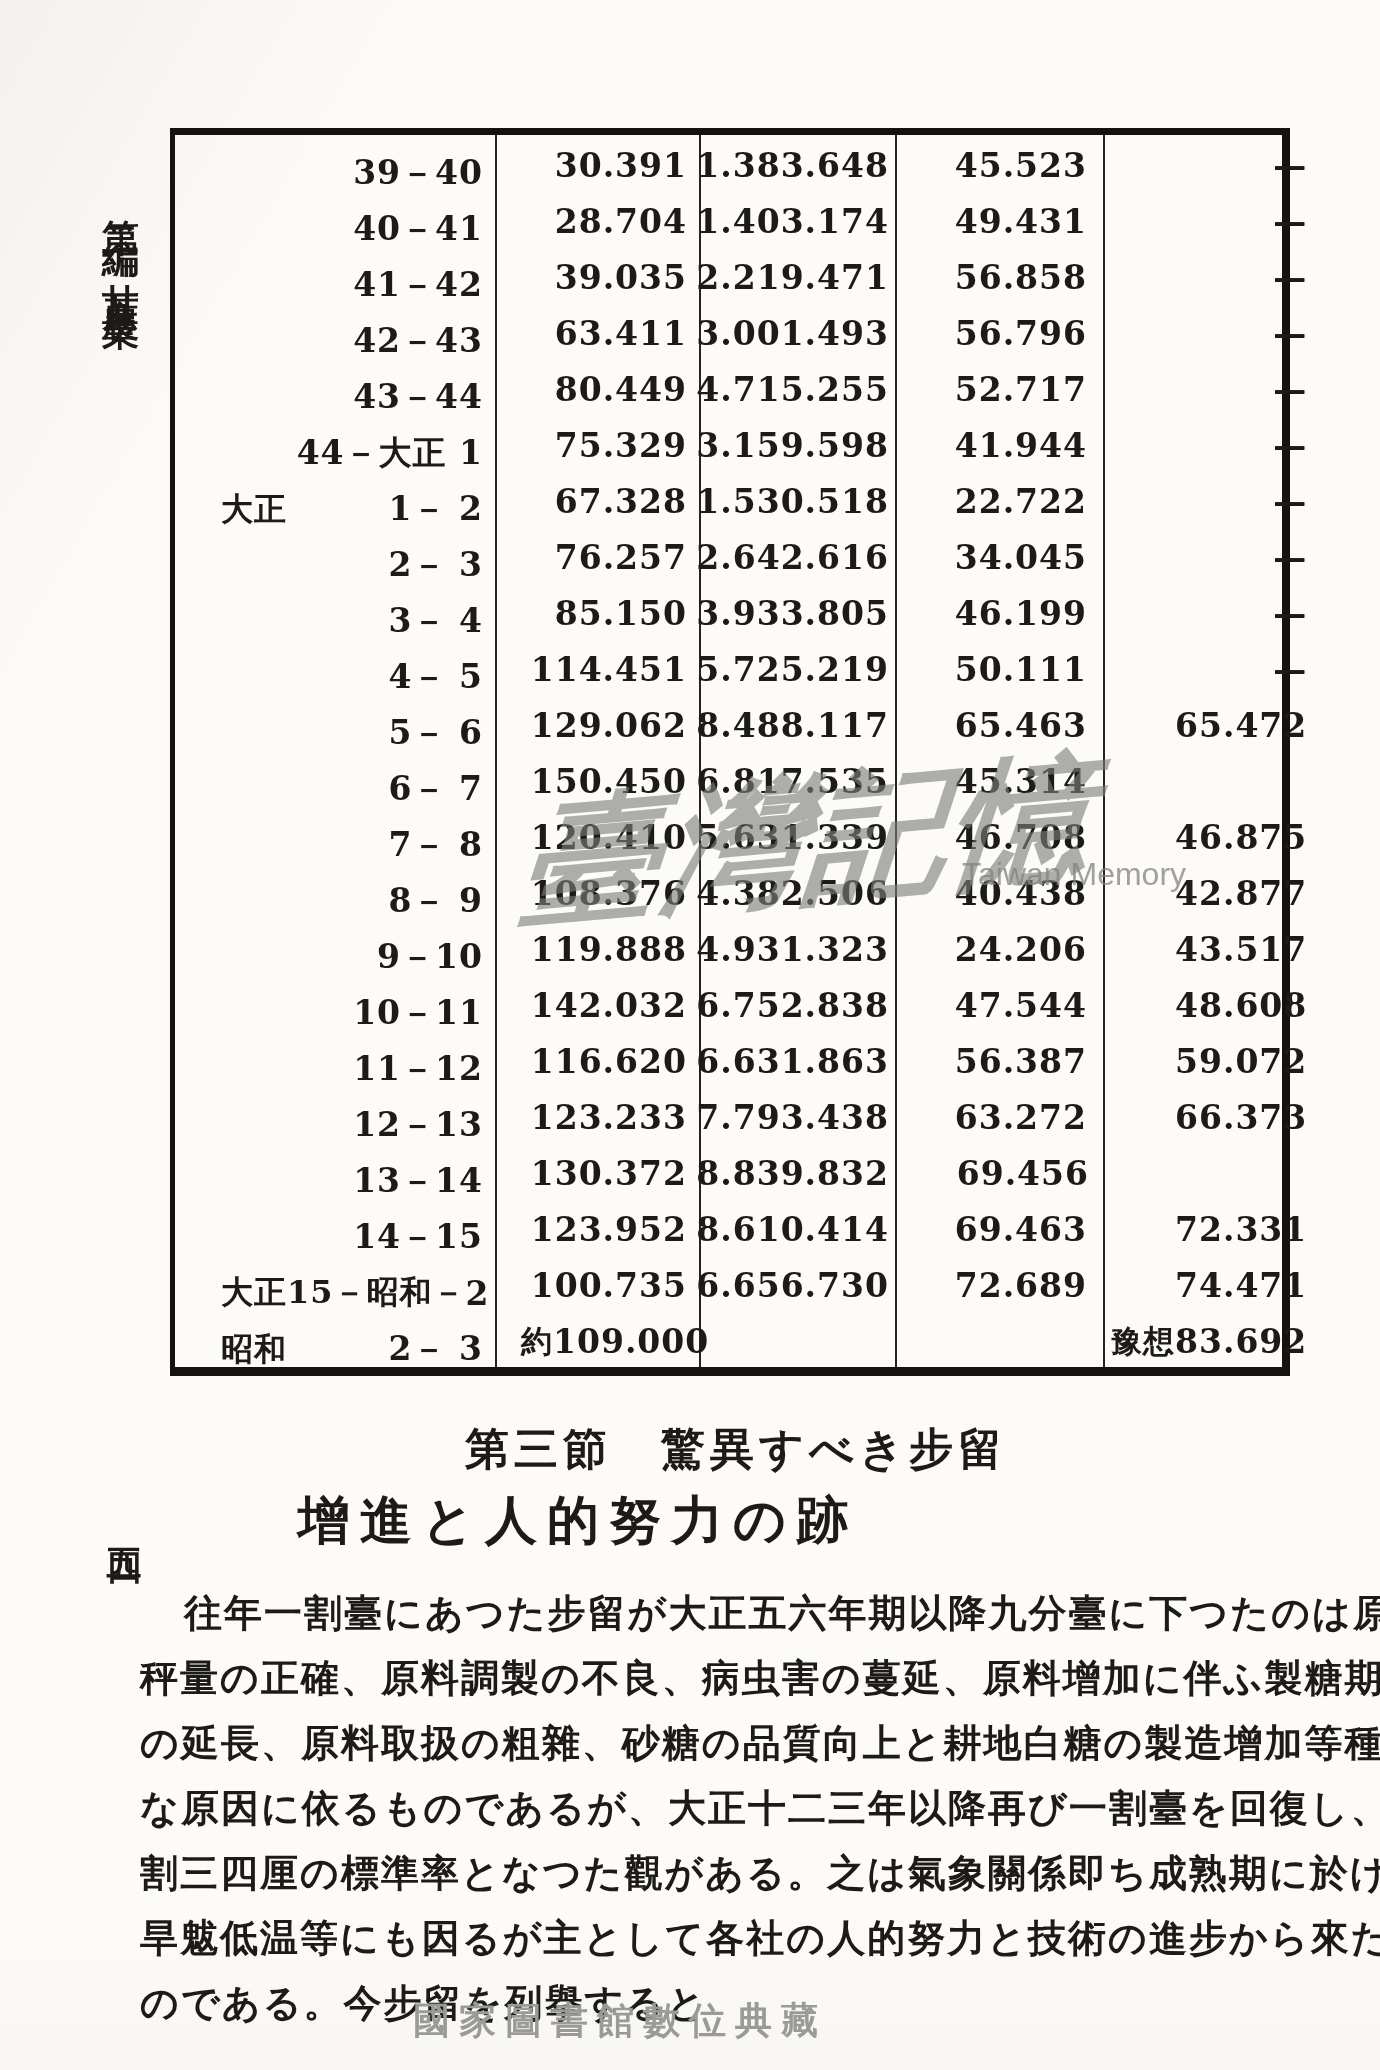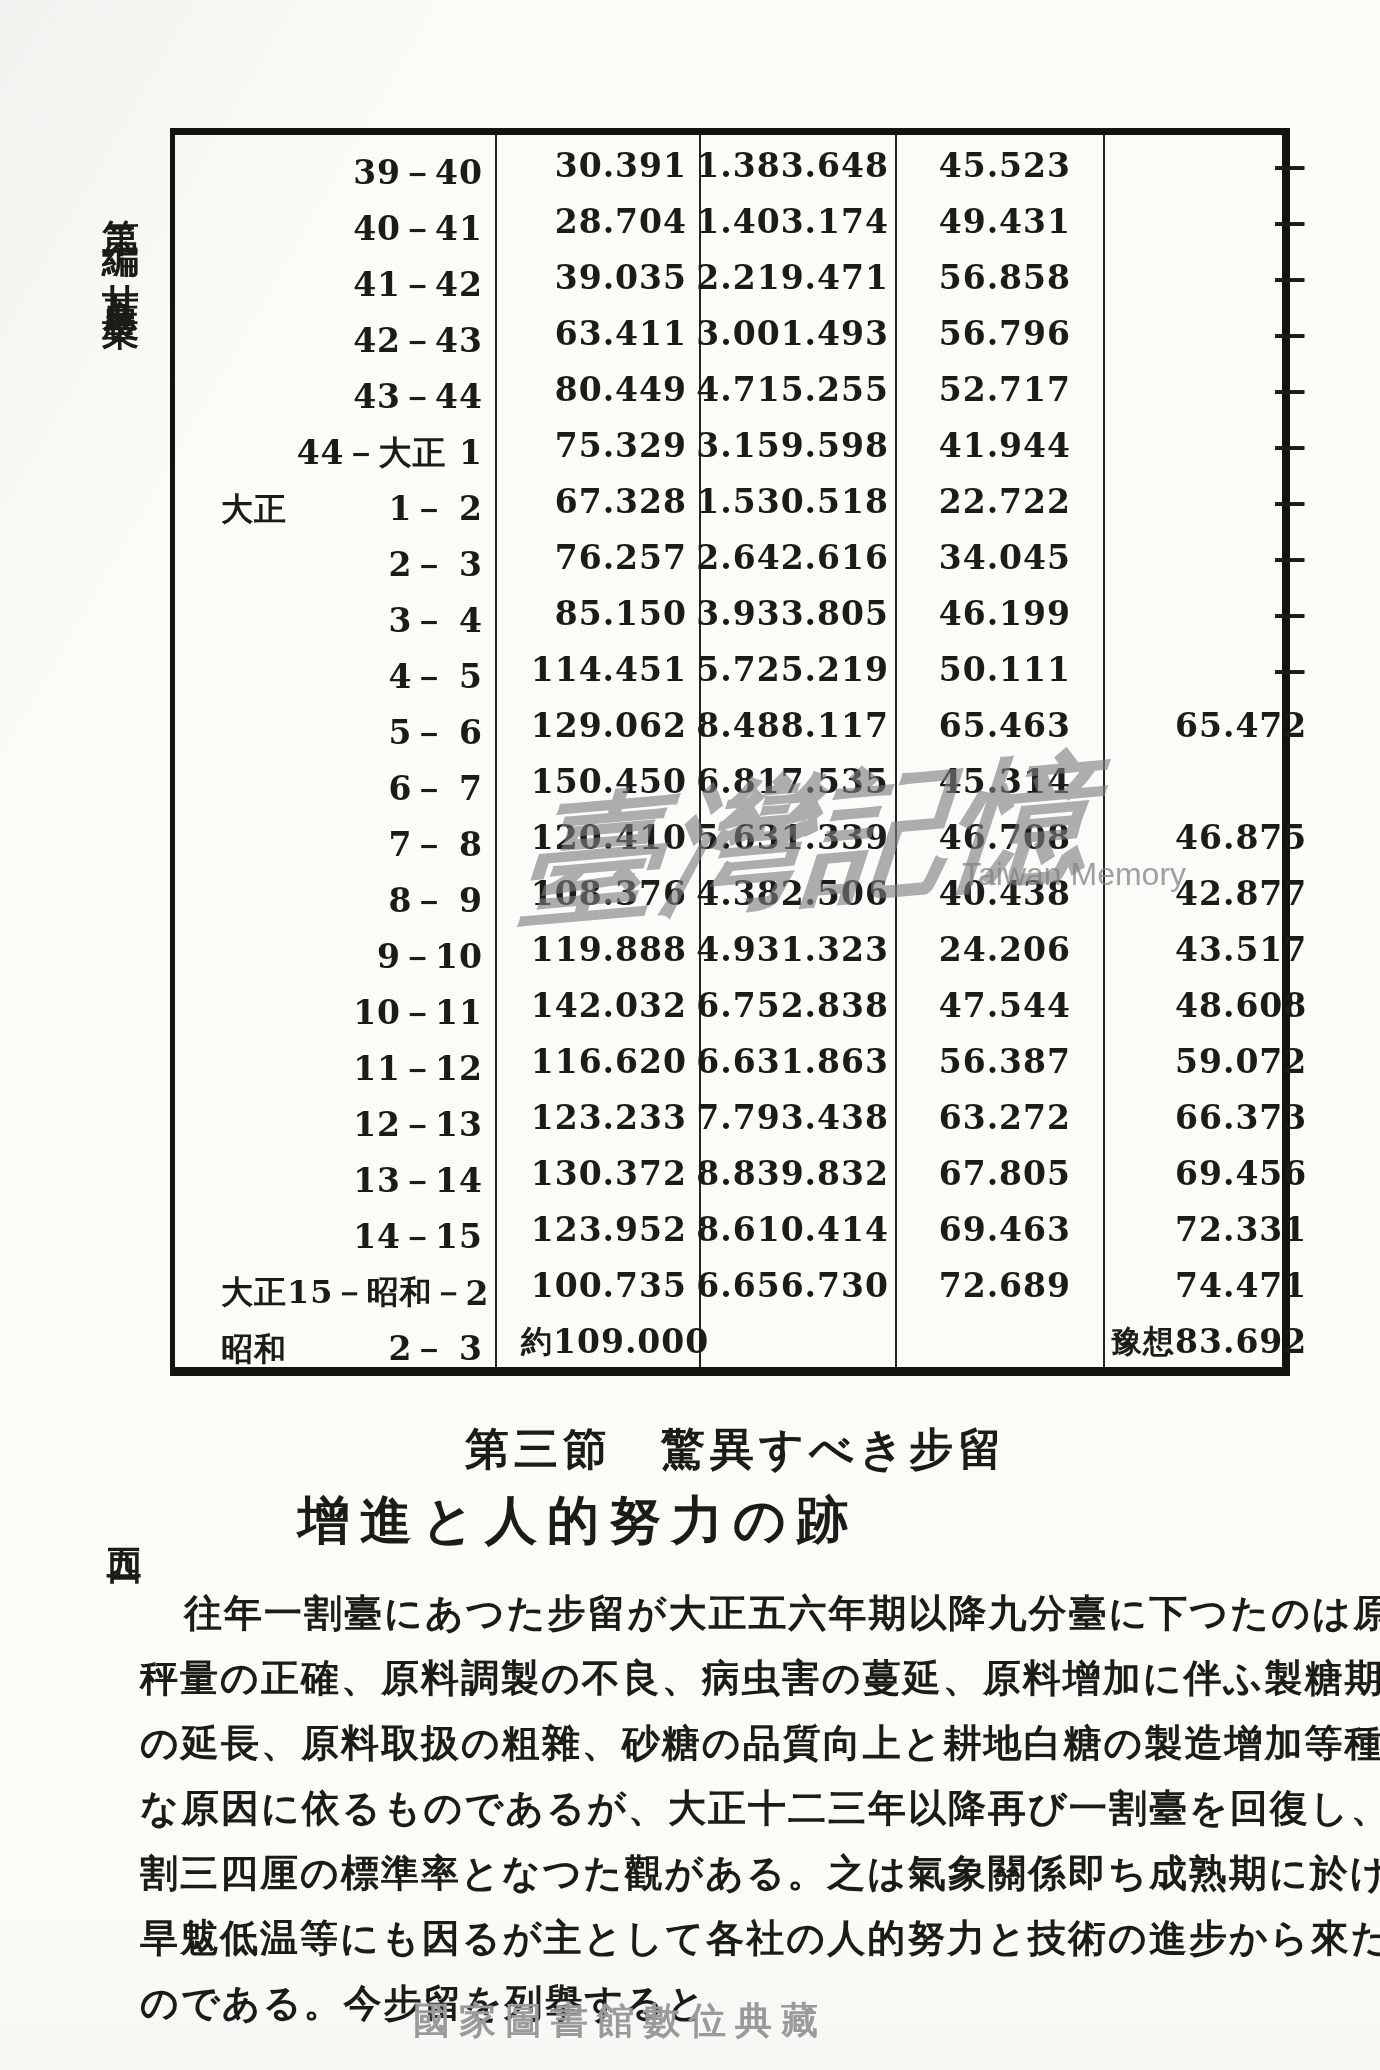--- a/index.html
+++ b/index.html
@@ -34,21 +34,21 @@
   }
   .vline{position:absolute;top:0;bottom:0;width:2px;background:#25231f;}
   .vl1{left:320px;} .vl2{left:524px;} .vl3{left:720px;} .vl4{left:928px;}
   .rows{position:absolute;inset:0;display:grid;grid-auto-rows:56px;}
   .trow{display:grid;grid-template-columns:320px 204px 196px 208px 1fr;
         font-size:33px;font-weight:bold;letter-spacing:1px;}
   .cell{display:flex;align-items:center;white-space:nowrap;}
   .c1{justify-content:space-between;padding:16px 12px 0 46px;}
   .c2{justify-content:space-between;padding:0 12px 0 26px;}
   .c3{justify-content:flex-end;padding-right:6px;}
-  .c4{justify-content:flex-end;padding-right:32px;}
+  .c4{justify-content:flex-end;padding-right:16px;}
   .c5{justify-content:space-between;padding:0 14px 0 8px;}
   .c5.noLabel{justify-content:flex-end;}
   .era{font-size:32px;}
   .plabel{font-size:31px;}
   
   .watermark-cjk{
     position:absolute;left:520px;top:745px;width:660px;
     font-size:138px;font-weight:bold;font-style:italic;
     color:rgba(125,125,125,.62);letter-spacing:6px;white-space:nowrap;
     transform:rotate(-5deg) skewX(-10deg);pointer-events:none;
@@ -475,23 +475,20 @@
     <div class="cell c1">
       <span class="era"></span>
       <span>13－14</span>
     </div>
     <div class="cell c2">
       <span class="plabel"></span>
       <span>130.372</span>
     </div>
     <div class="cell c3">
       <span>8.839.832</span>
-    </div>
-    <div class="cell c4">
-      <span>67.805</span>
     </div>
     <div class="cell c5 noLabel">
       <span class="plabel"></span>
       <span>69.456</span>
     </div>
   </div>
 
   <div class="trow">
     <div class="cell c1">
       <span class="era"></span>

